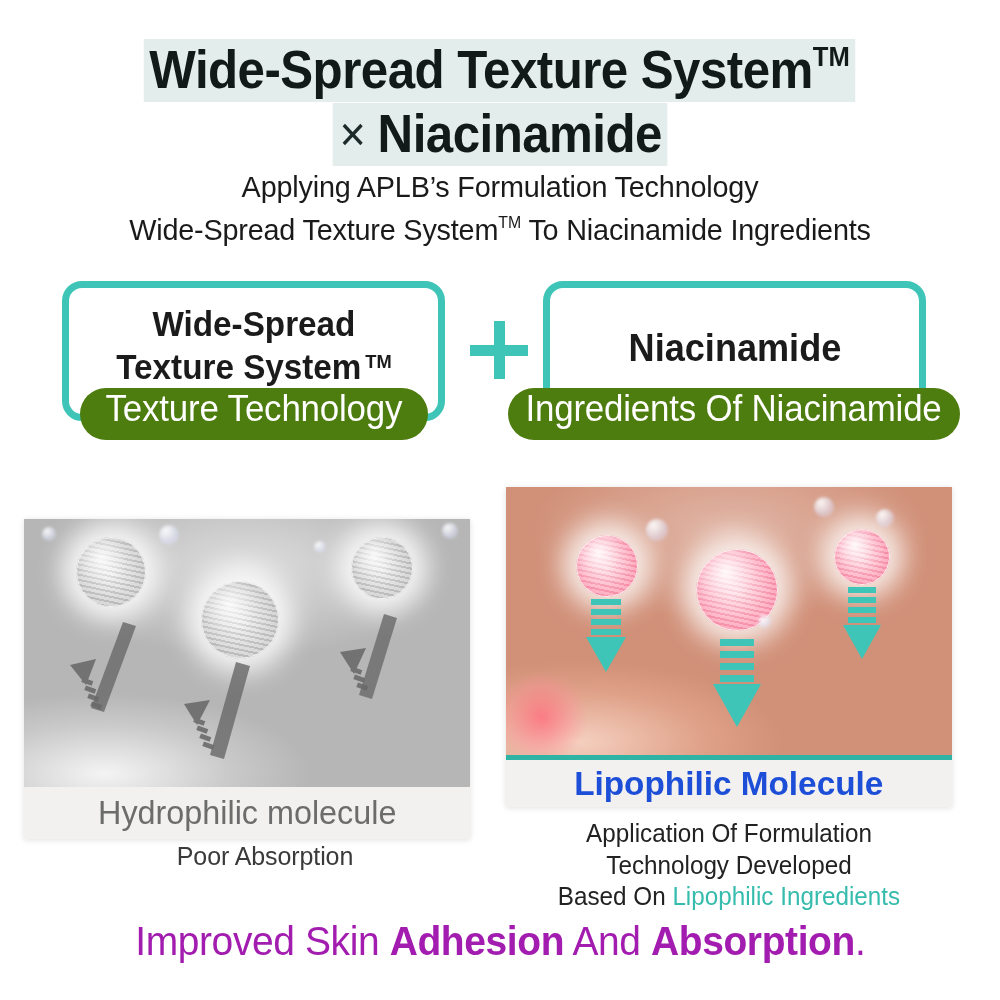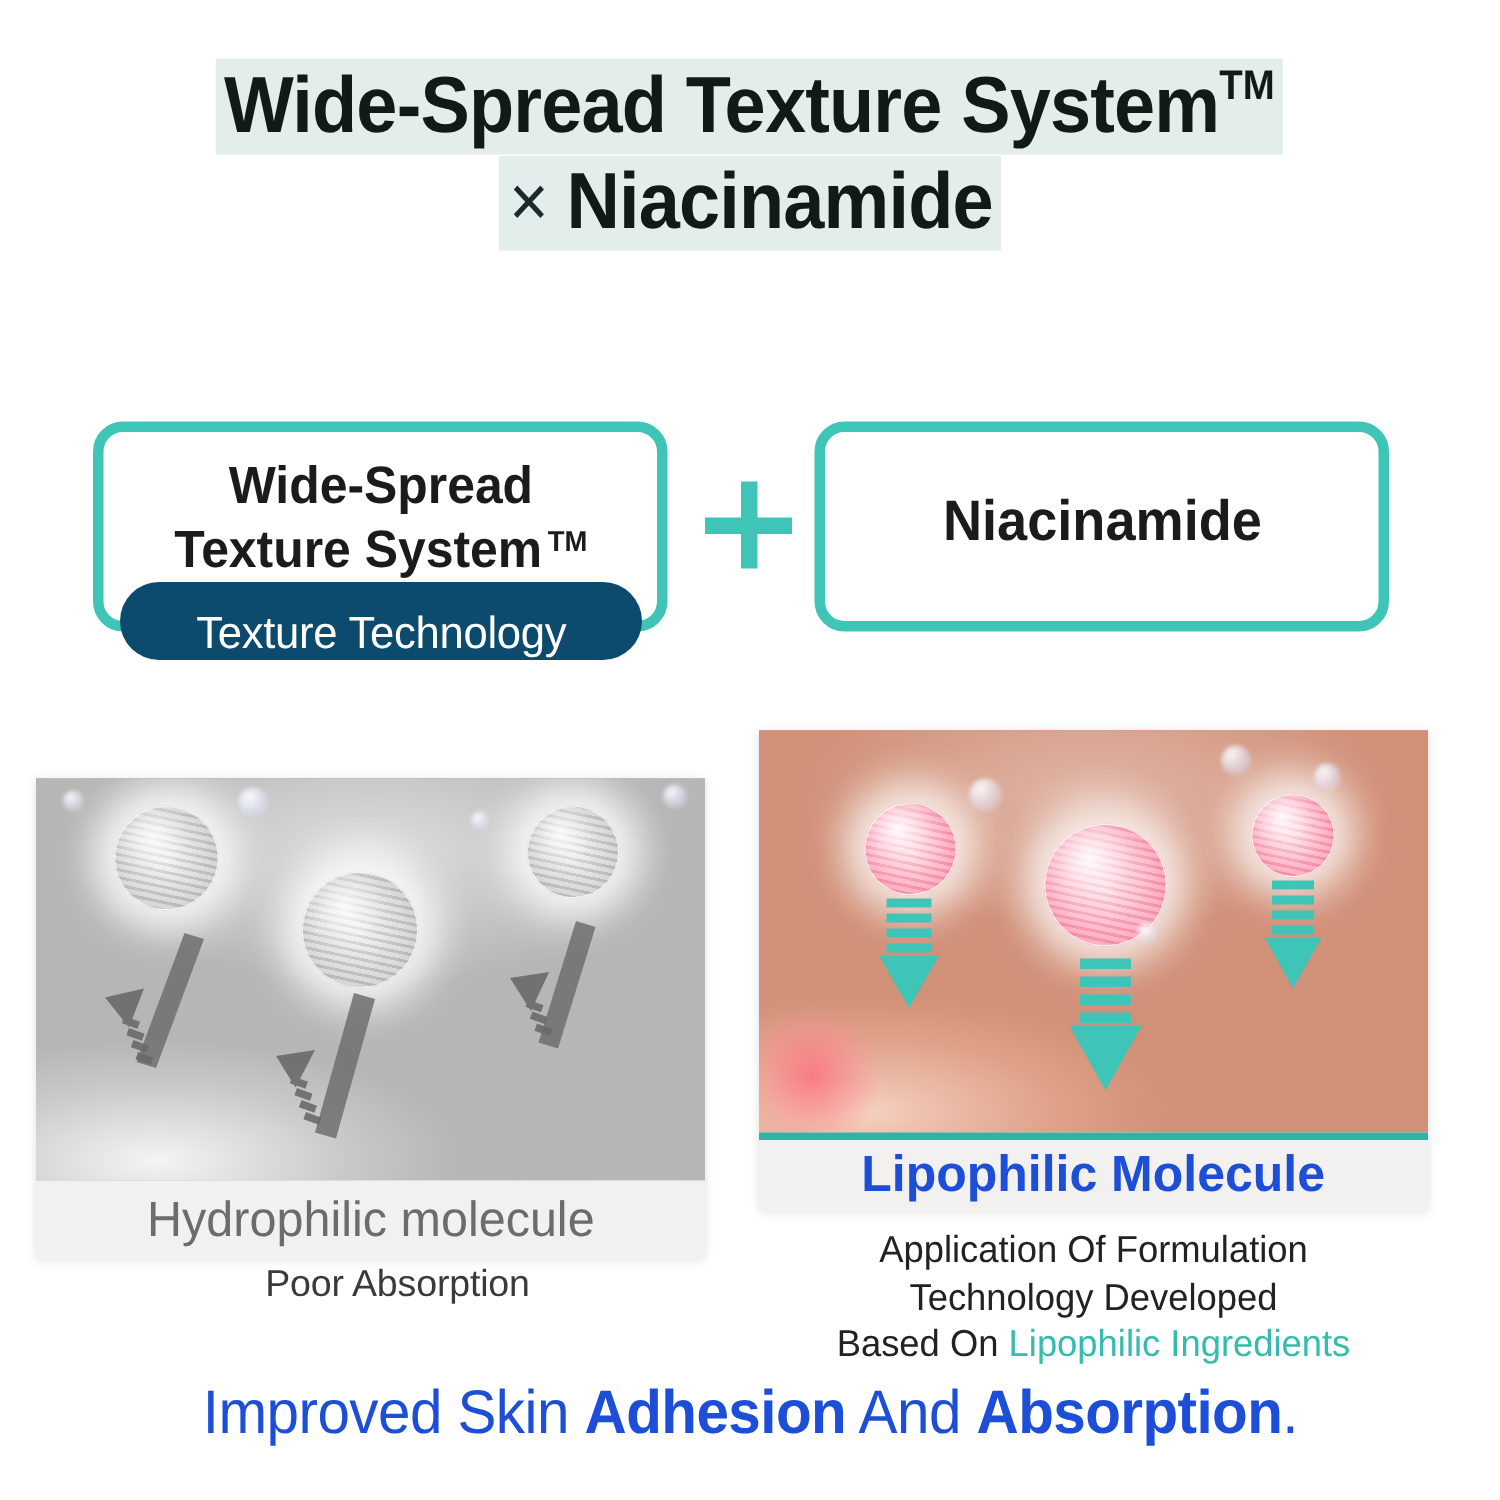--- a/index.html
+++ b/index.html
@@ -108,27 +108,27 @@
     transform: scaleX(0.95);
     white-space: nowrap;
   }
   .tagbox.left  .tagbox-text { font-size: 35px; margin-top: -10px; }
   .tagbox.right .tagbox-text { font-size: 38px; margin-top: -6px; }
   .tagbox-text .tm-sup { font-size: 0.55em; vertical-align: 0.55em; padding-left: 4px; }
 
   .pill {
     position: absolute;
     height: 52px;
-    background: #0c4a6e;
+    background: #4d7c0f;
     border-radius: 26px;
     display: flex;
-    align-items: flex-end;
+    align-items: flex-start;
     justify-content: center;
     color: #ffffff;
-    font-size: 30px;
+    font-size: 36px;
     font-weight: 400;
     letter-spacing: -0.2px;
     white-space: nowrap;
   }
   .pill.left  { top: 107px; left: 80px;  width: 348px; }
   .pill.right { top: 107px; left: 508px; width: 452px; }
   .pill span { transform: scaleX(0.97); display: inline-block; }
 
   .plus-sign {
     position: absolute;
@@ -287,61 +287,68 @@
 
   
   .footer {
     position: absolute;
     top: 918px;
     left: 0;
     width: 1000px;
     text-align: center;
     font-size: 41px;
     font-weight: 300;
-    color: #1d4ed8;
+    color: #a21caf;
     letter-spacing: -0.4px;
     white-space: nowrap;
   }
   .footer .b { font-weight: 700; }
   .footer span.wrap { display: inline-block; transform: scaleX(0.95); }
 </style>
 </head>
 <body>
 
 <div id="page">
 
   <div class="title-block">
     <span class="title-line">
       <span class="title-hl"><span>Wide-Spread Texture System</span><span class="tm-sup">TM</span></span>
     </span>
     <span class="title-line title-line2">
       <span class="title-hl"><span class="title-x">✕</span><span>Niacinamide</span></span>
     </span>
   </div>
 
+  <div class="subtitle">
+    <span class="subtitle-line">Applying APLB’s Formulation Technology</span>
+    <span class="subtitle-line"><span>Wide-Spread Texture System</span><span class="tm-sup">TM</span><span> To Niacinamide Ingredients</span></span>
+  </div>
 
   <div class="boxes">
 
     <div class="tagbox left">
       <div class="tagbox-text">
         <span>Wide-Spread</span><br>
         <span>Texture System</span><span class="tm-sup">TM</span>
       </div>
     </div>
 
     <div class="plus-sign"></div>
 
     <div class="tagbox right">
       <div class="tagbox-text">Niacinamide</div>
     </div>
 
     <div class="pill left">
       <span>Texture Technology</span>
     </div>
 
+    <div class="pill right">
+      <span>Ingredients Of Niacinamide</span>
+    </div>
   </div>
 
   <div class="panel left">
     <div class="panel-img">
       <div class="skin-grey"></div>
 
       <div class="mol grey" style="left:52px; top:18px; width:70px; height:70px;">
           <div class="core"></div>
         </div>
       <div class="mol grey" style="left:177px; top:62px; width:78px; height:78px;">

